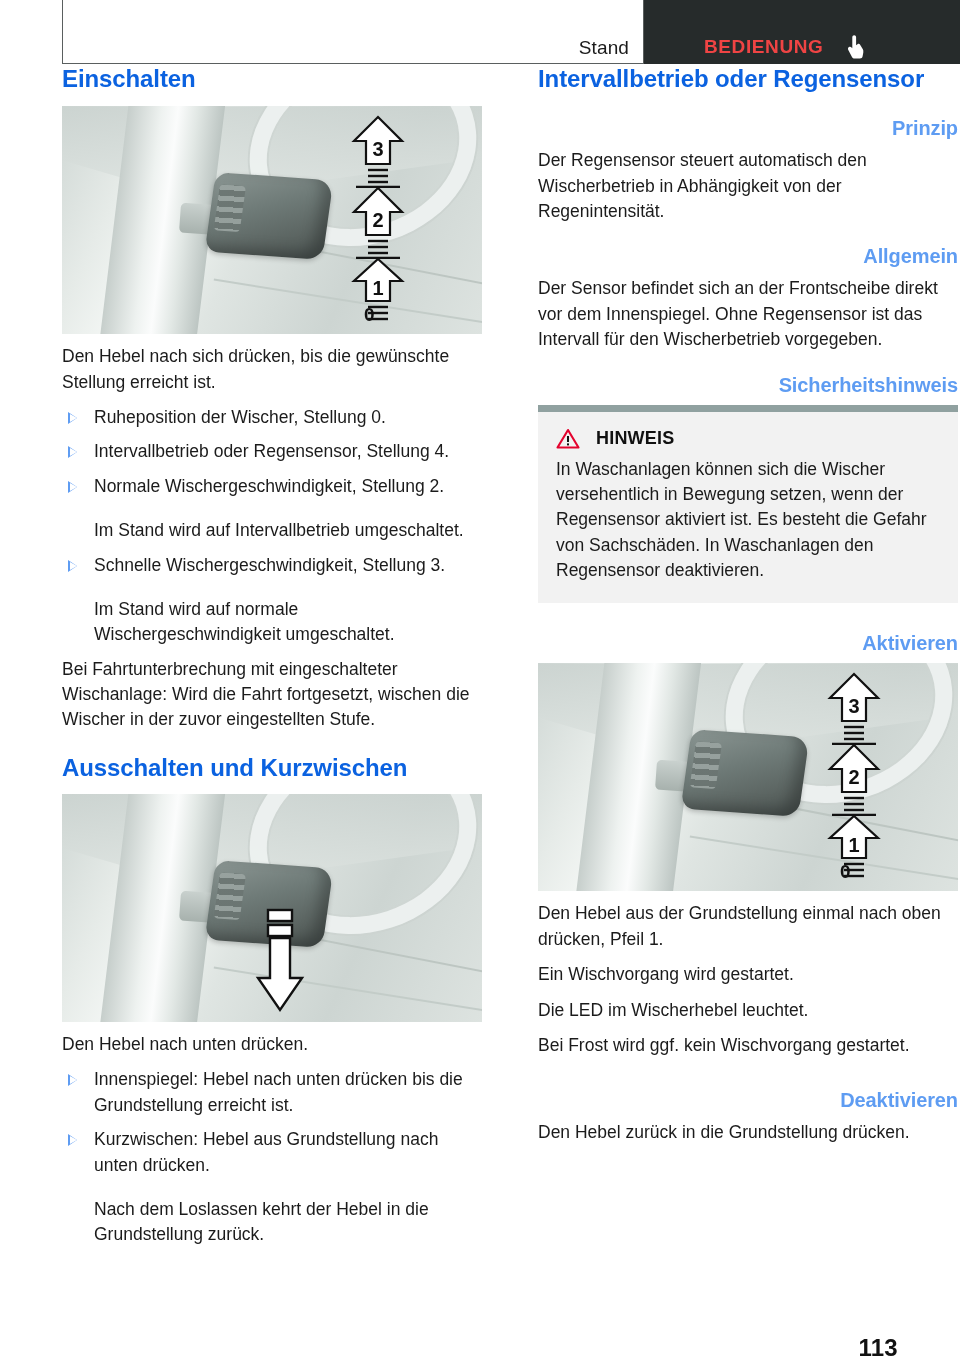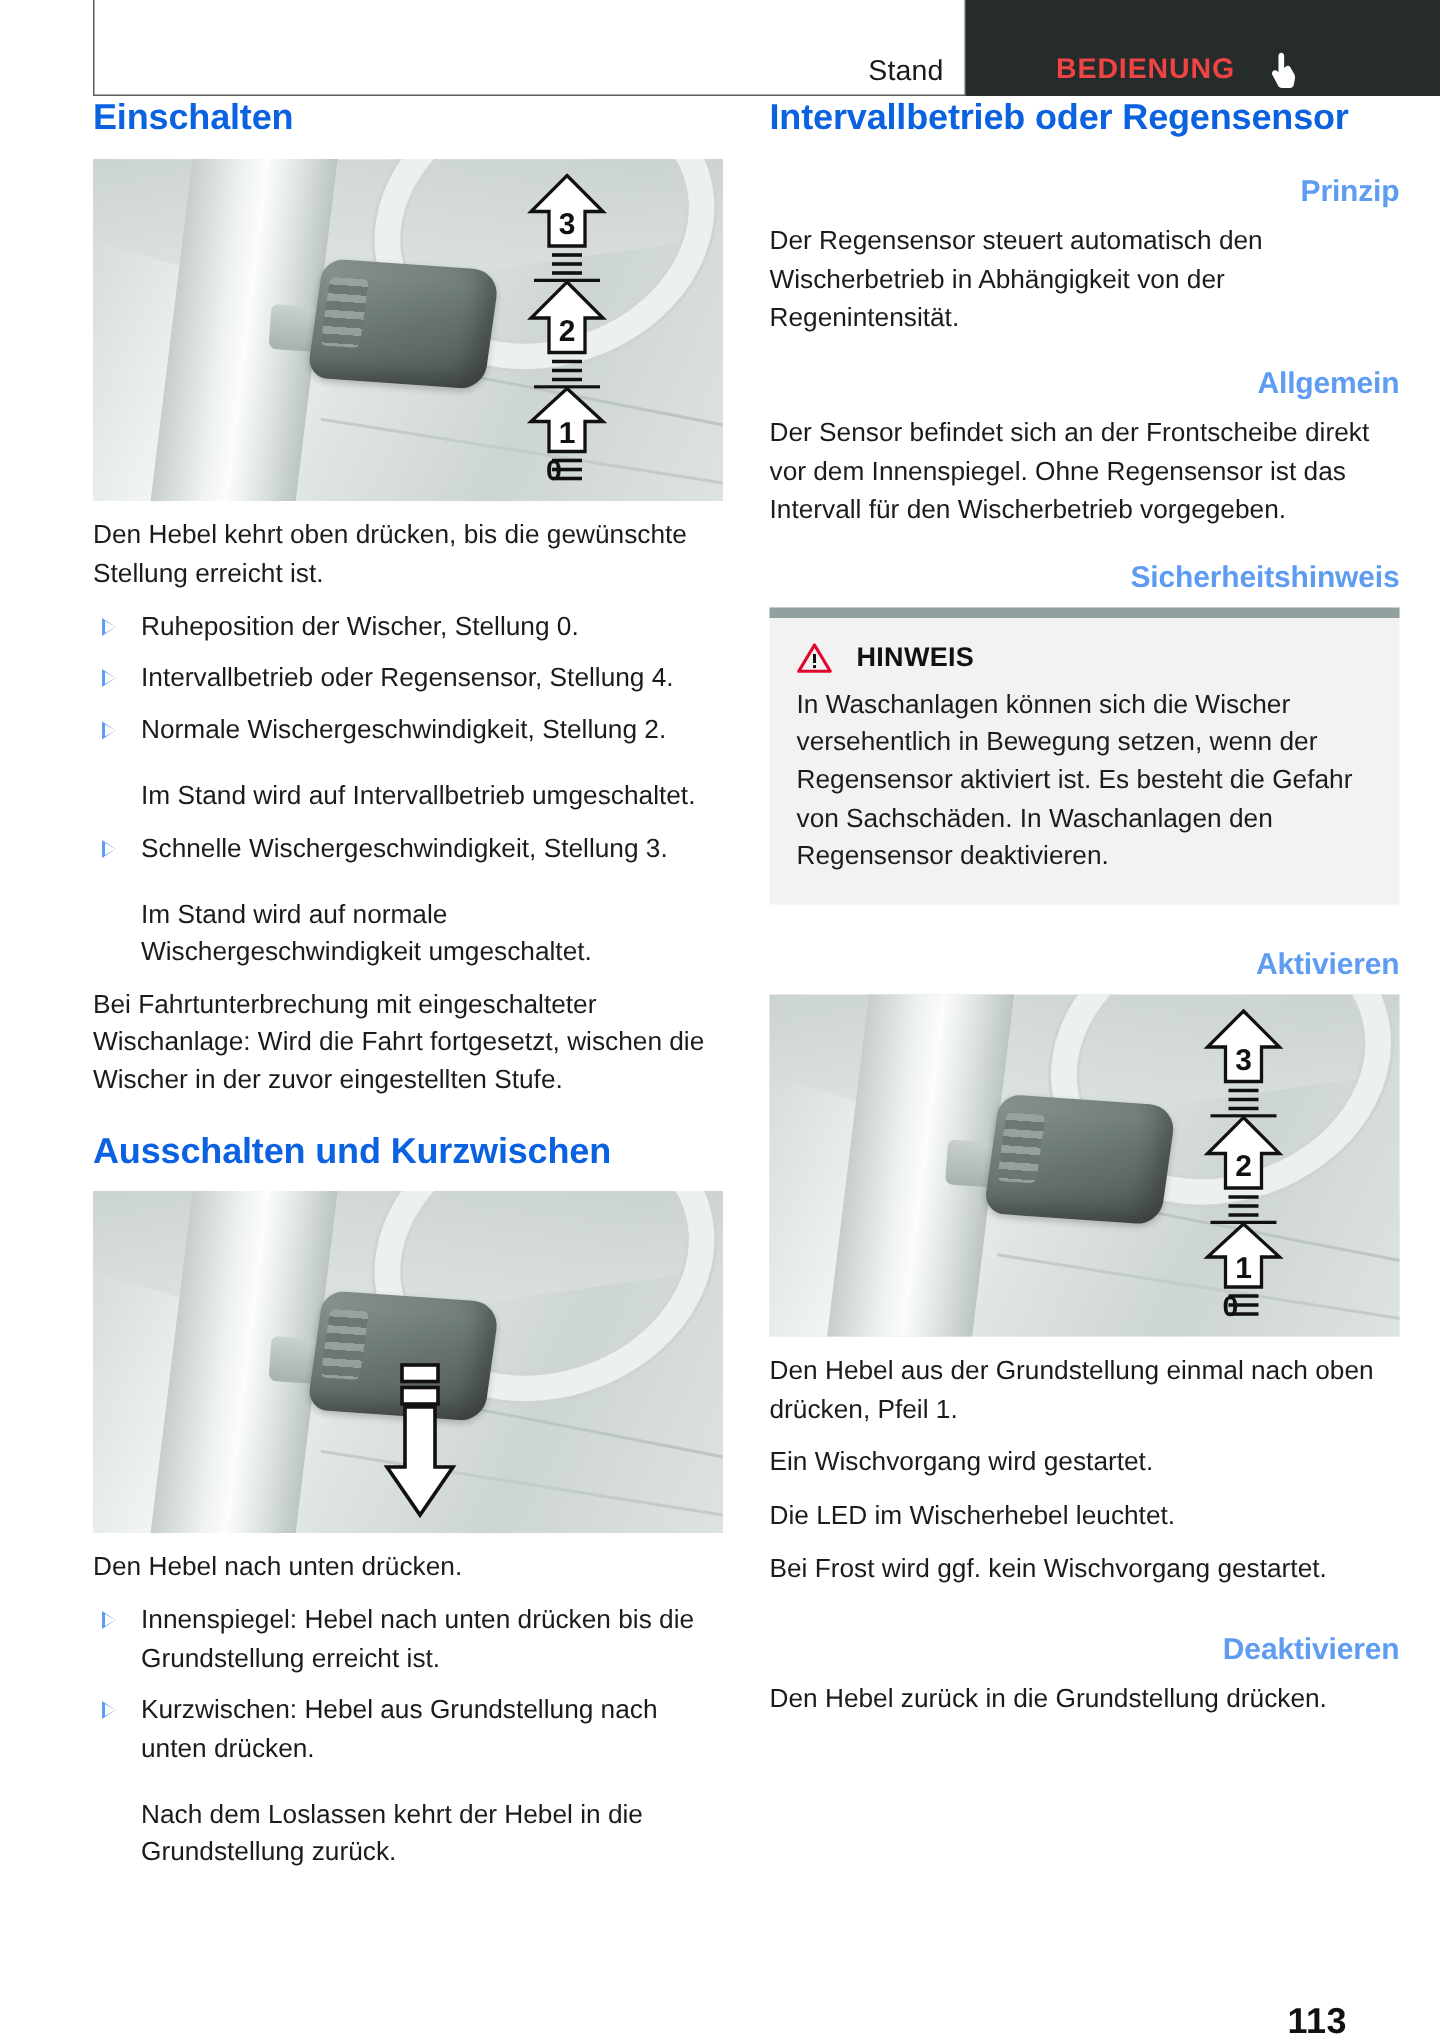--- a/index.html
+++ b/index.html
@@ -78,21 +78,21 @@
     top: 64px;
     left: 0;
     width: 960px;
   }
   .col {
     position: absolute;
     top: 0;
     width: 420px;
   }
   .col-left  { left: 62px; }
-  .col-right { left: 513px; }
+  .col-right { left: 538px; }
 
   
   h1.section-title {
     font-size: 24px;
     font-weight: bold;
     color: #0b62e0;
     line-height: 1.22;
     letter-spacing: -0.1px;
     margin-bottom: 13px;
   }
@@ -402,21 +402,21 @@
               </g>
             </svg>
           </div>
 
           <span class="zero-label">0</span>
         </div>
       </div>
 
       <div class="gap-sm"></div>
 
-      <p class="body">Den Hebel kehrt oben drücken, bis die gewünschte Stellung erreicht ist.</p>
+      <p class="body">Den Hebel nach sich drücken, bis die gewünschte Stellung erreicht ist.</p>
 
       <ul class="bullets">
         <li>
           <span class="tri"></span>
           <span>Ruheposition der Wischer, Stellung 0.</span>
         </li>
         <li>
           <span class="tri"></span>
           <span>Intervallbetrieb oder Regensensor, Stellung 4.</span>
         </li>

